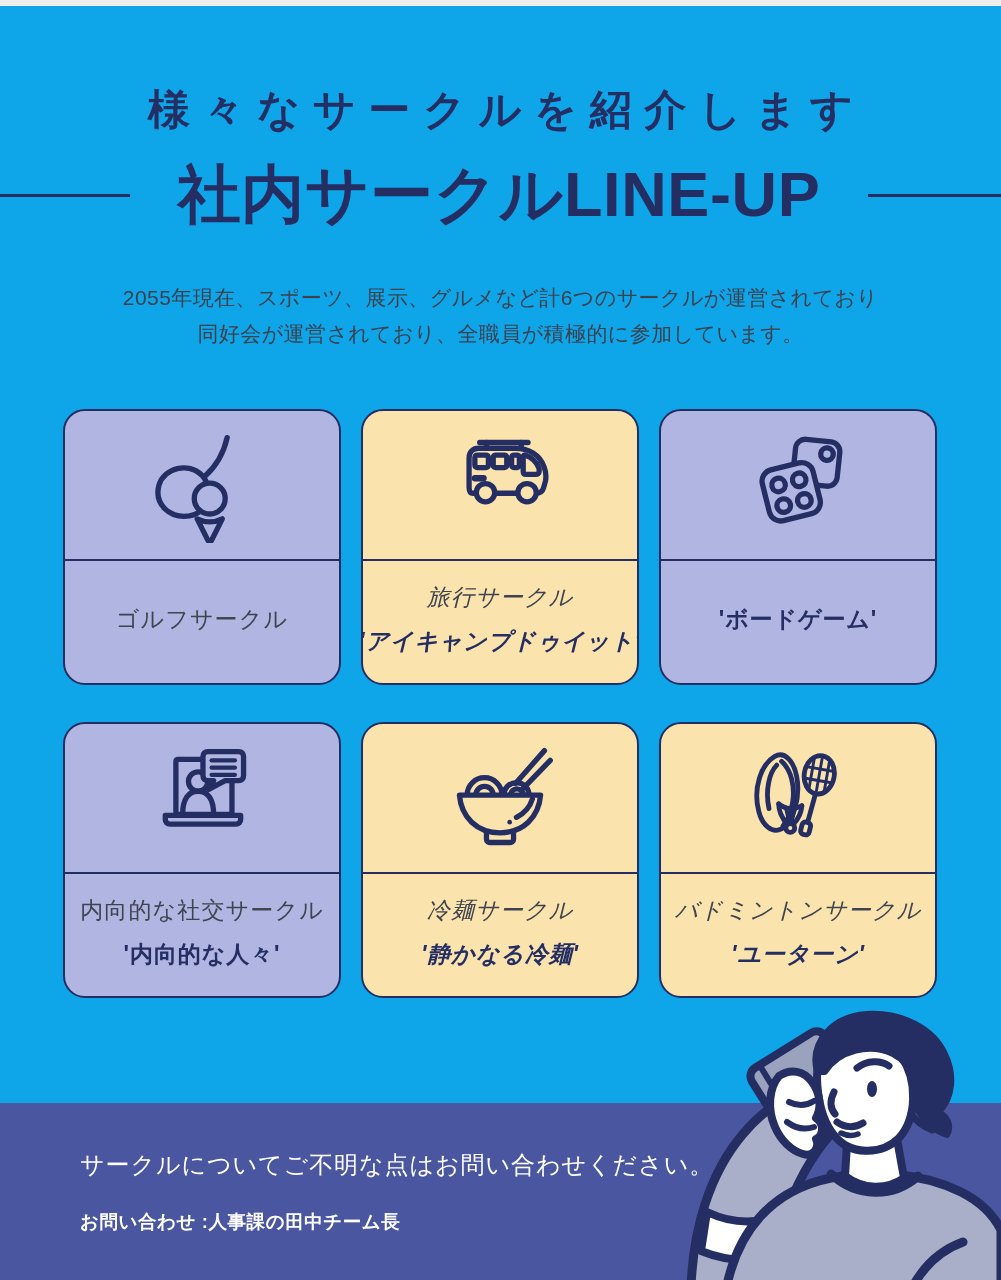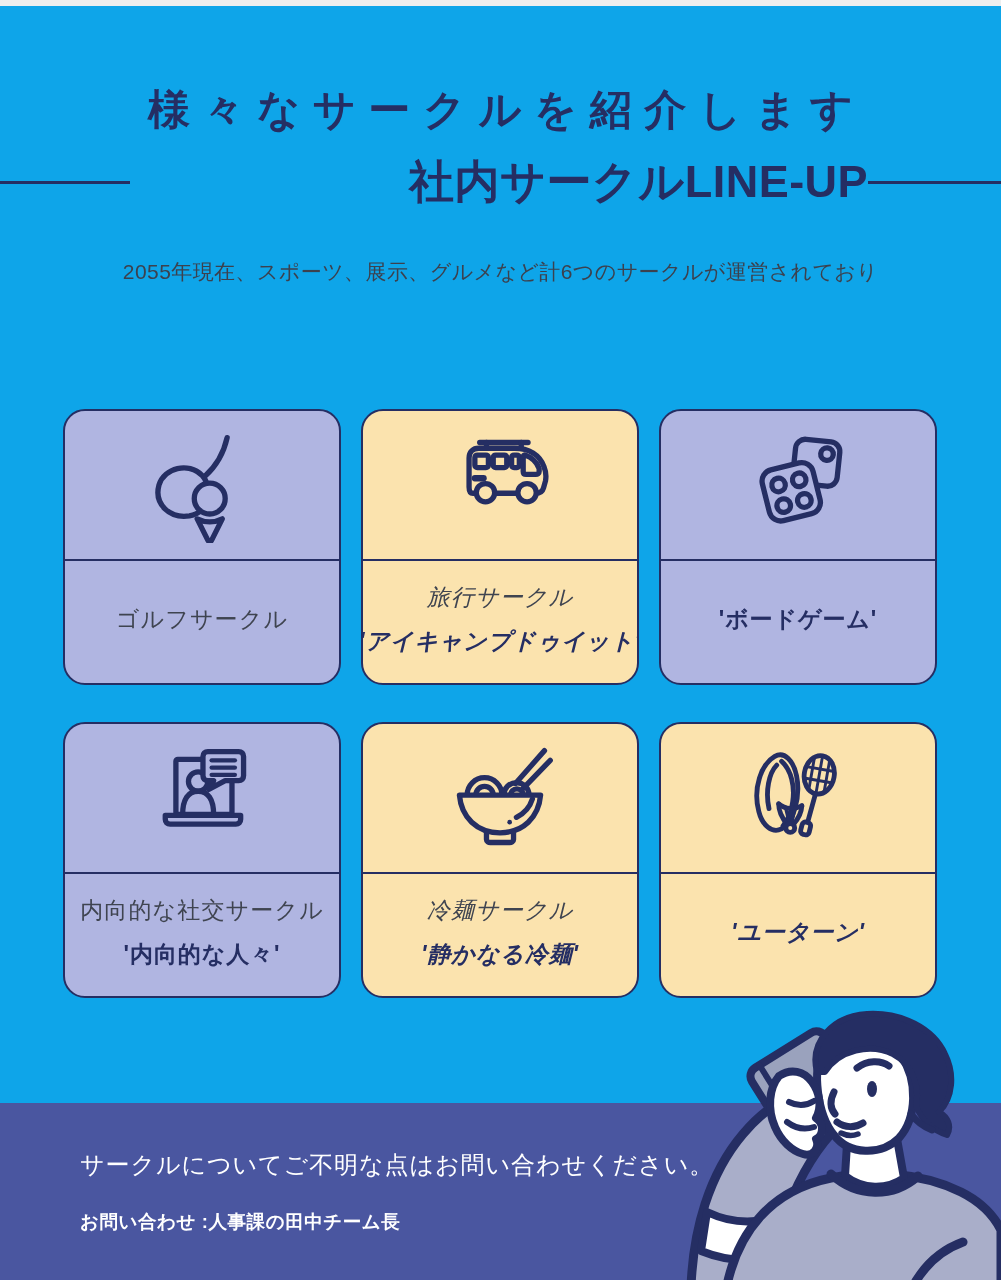--- a/index.html
+++ b/index.html
@@ -26,22 +26,22 @@
   .title-row {
     display:flex;
     align-items:center;
     margin-top:14px;
   }
   .title-line { height:3px; background:#252e63; }
   .title-line.left  { flex:0 0 130px; }
   .title-line.right { flex:0 0 133px; }
   .main-title {
     flex:1;
-    text-align:right;
-    font-size:45px;
+    text-align:center;
+    font-size:63px;
     font-weight:800;
     color:#252e63;
     letter-spacing:0.01em;
     white-space:nowrap;
   }
 
   .description {
     margin-top:42px;
     text-align:center;
     font-size:21px;
@@ -145,20 +145,21 @@
 
   <div class="subtitle">様々なサークルを紹介します</div>
   <div class="title-row">
     <div class="title-line left"></div>
     <div class="main-title">社内サークルLINE-UP</div>
     <div class="title-line right"></div>
   </div>
 
   <div class="description">
     <div>2055年現在、スポーツ、展示、グルメなど計6つのサークルが運営されており</div>
+    <div>同好会が運営されており、全職員が積極的に参加しています。</div>
   </div>
 
   <div class="grid">
 
     <div class="card lavender">
       <div class="card-icon-area">
         <svg viewBox="0 0 120 120">
           <g class="icon-stroke" stroke-width="5.5">
             <path d="M 86 11 C 82 29 73 42 63 51"></path>
             <path d="M 60 50 C 46 36 21 42 15.5 60 C 10 80 27 95 47 92 C 58 90 65 82 66.5 72 C 67.5 62 64.5 55 60 50 Z"></path>
@@ -279,20 +280,21 @@
             <rect x="63.5" y="85" width="9" height="13" rx="3.5" transform="rotate(14 68 91)" fill="#fbe3ae"></rect>
             <path d="M 40 66 C 47 72 57 72 64 68"></path>
             <path d="M 40 66 C 40 74 43.5 81 49 87.5"></path>
             <path d="M 64 68 C 63.5 76 60 82 55 87.5"></path>
             <path d="M 47 69.5 L 51 86 M 57 70 L 53.5 86" stroke-width="3.4"></path>
             <circle cx="52" cy="91" r="4.6" fill="#fbe3ae"></circle>
           </g>
         </svg>
       </div>
       <div class="card-text">
+        <div class="card-name">バドミントンサークル</div>
         <div class="card-nickname">'ユーターン'</div>
       </div>
     </div>
 
   </div>
 
   <div class="footer">
     <div class="footer-message">サークルについてご不明な点はお問い合わせください。</div>
     <div class="footer-contact">お問い合わせ :人事課の田中チーム長</div>
   </div>

